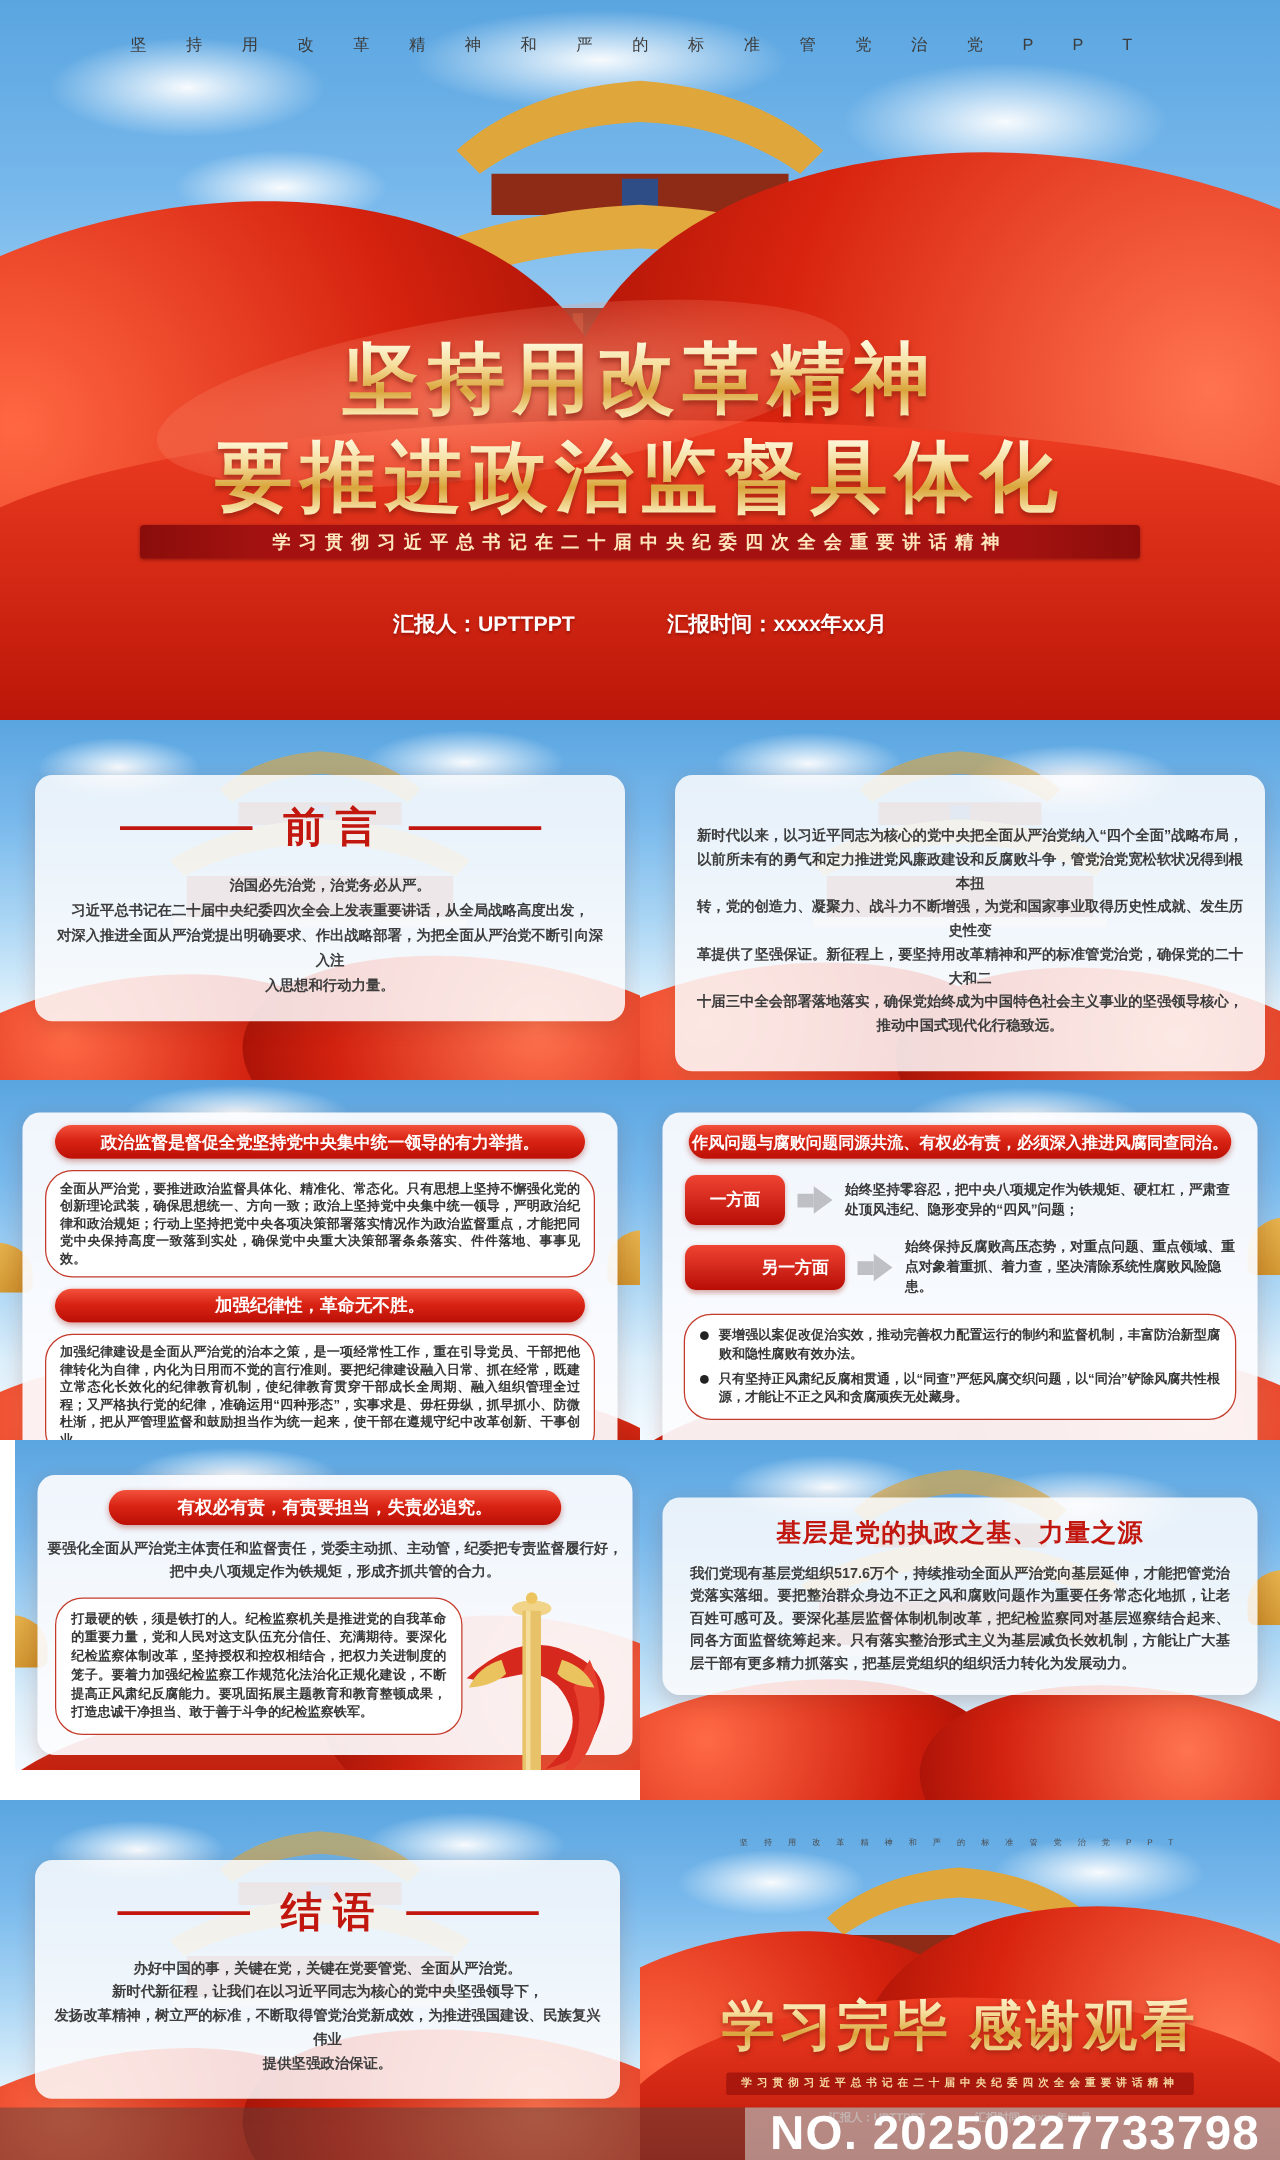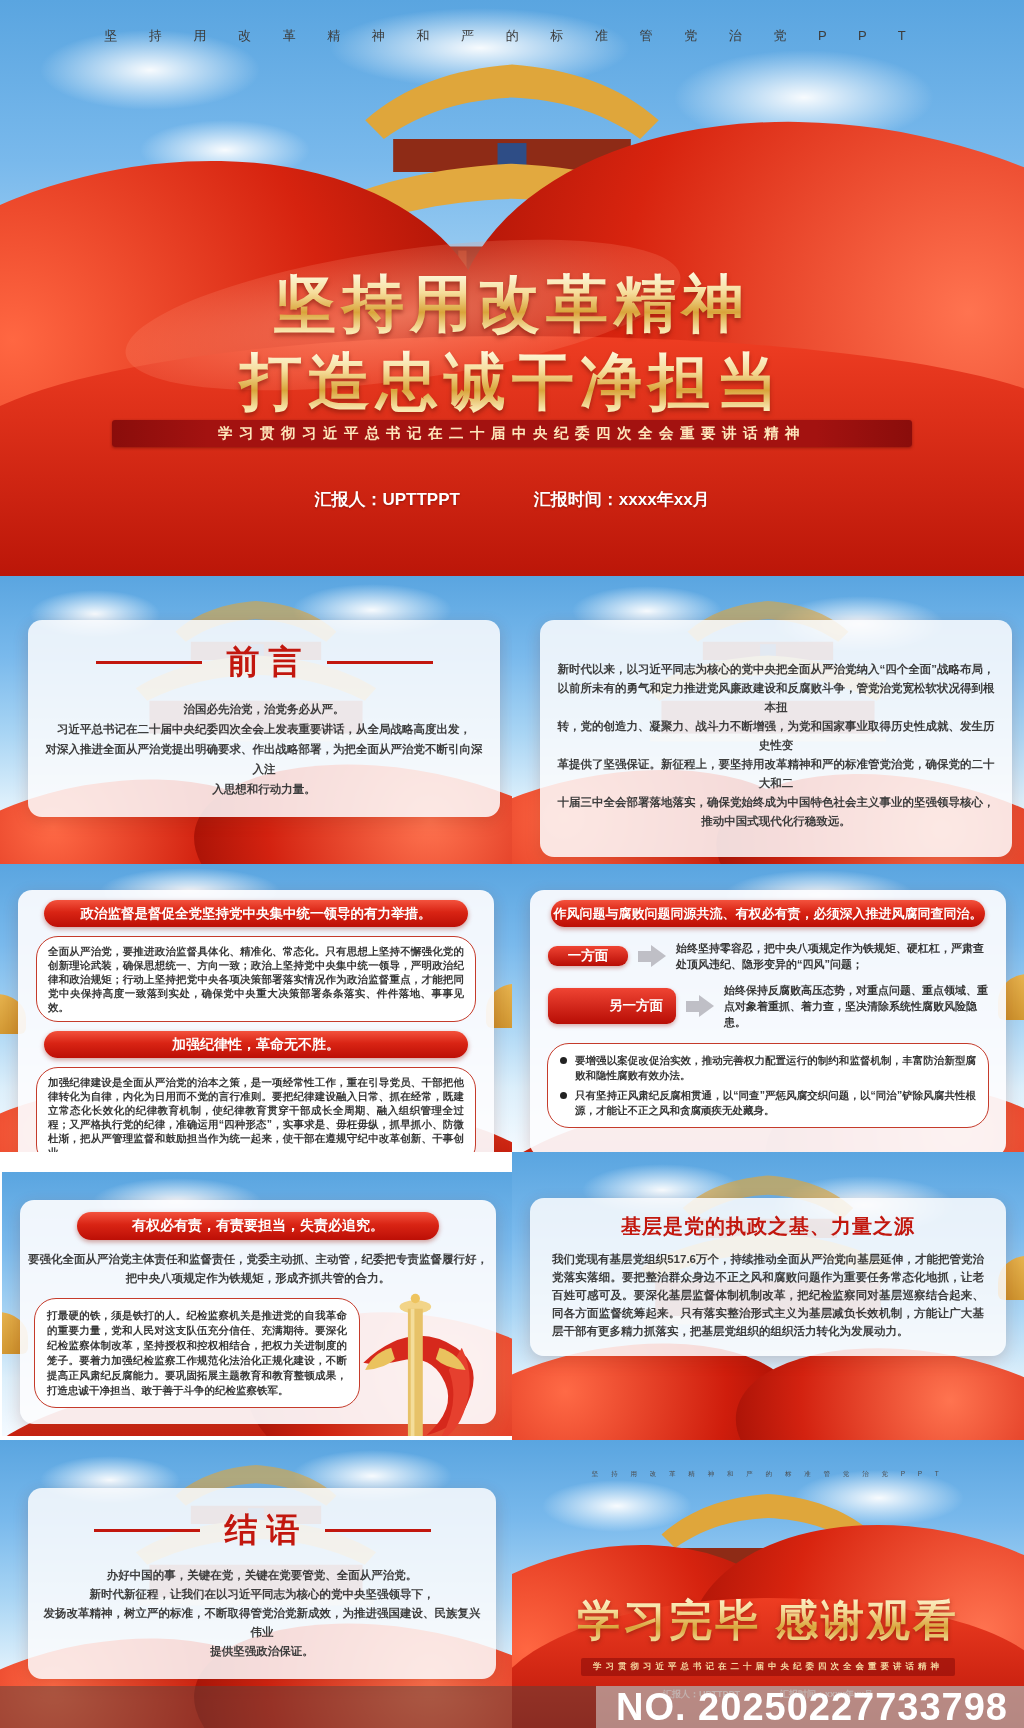--- a/index.html
+++ b/index.html
@@ -4,21 +4,21 @@
 <style>
   html,body{margin:0;padding:0;}
   body{width:1024px;height:1728px;position:relative;overflow:hidden;background:#fff;
        font-family:"Liberation Sans","DejaVu Sans",sans-serif;}
   .slide{position:absolute;overflow:hidden;}
   #cover{left:0;top:0;width:1024px;height:576px;}
   #s1{left:0;top:576px;width:512px;height:288px;}
   #s2{left:512px;top:576px;width:512px;height:288px;}
   #s3{left:0;top:864px;width:512px;height:288px;}
   #s4{left:512px;top:864px;width:512px;height:288px;}
-  #s5{left:2px;top:1152px;width:512px;height:264px;margin-top:20px;}
+  #s5{left:12px;top:1152px;width:512px;height:264px;}
   #s6{left:512px;top:1152px;width:512px;height:288px;}
   #s7{left:0;top:1440px;width:512px;height:288px;}
   #s8{left:512px;top:1440px;width:512px;height:288px;}
 
   .sky{position:absolute;inset:0;background:linear-gradient(180deg,#5aa5e0 0%,#79b9ec 28%,#a9d5f4 55%,#dcefFB 78%,#f4faff 100%);}
   .cloud{position:absolute;background:radial-gradient(closest-side,rgba(255,255,255,.95),rgba(255,255,255,0));border-radius:50%;}
 
   .palace{position:absolute;left:50%;transform:translateX(-50%);}
   .deco{position:absolute;inset:0;pointer-events:none;}
   .sw{position:absolute;border-radius:50%;}
@@ -95,21 +95,21 @@
 
   <div class="deco">
     <div class="sw" style="left:-220px;top:170px;width:720px;height:470px;background:radial-gradient(circle at 35% 30%,#ff6742,#d6230f 55%,#960c02);transform:rotate(-14deg);"></div>
     <div class="sw" style="right:-260px;top:130px;width:840px;height:540px;background:radial-gradient(circle at 60% 30%,#ff7350,#d8240f 55%,#9a0d03);transform:rotate(12deg);"></div>
     <div class="wave" style="left:-5%;right:-5%;bottom:-200px;height:440px;background:linear-gradient(180deg,#ee3d22,#b61206 60%,#8c0a02);"></div>
     <div class="sw" style="left:12%;top:250px;width:560px;height:130px;background:radial-gradient(ellipse at center,rgba(255,150,120,.7),rgba(255,100,70,0));transform:rotate(-8deg);"></div>
   </div>
 
   <div class="cover-strip">坚 持 用 改 革 精 神 和 严 的 标 准 管 党 治 党 P P T</div>
   <div class="cover-title gold" style="top:272px;">坚持用改革精神</div>
-  <div class="cover-title gold" style="top:350px;">打造忠诚干净担当</div>
+  <div class="cover-title gold" style="top:350px;">要推进政治监督具体化</div>
   <div class="cover-banner">
     <span>学习贯彻习近平总书记在二十届中央纪委四次全会重要讲话精神</span>
   </div>
   <div class="cover-meta">
     <span>汇报人：UPTTPPT</span>
     <span>汇报时间：xxxx年xx月</span>
   </div>
 </section>
 
 <section class="slide" id="s1">
@@ -194,21 +194,21 @@
   <div class="sky"></div>
   <div class="cloud" style="right:110px;top:6px;width:190px;height:50px;"></div>
   <div class="deco">
     <div class="sw" style="right:-24px;top:110px;width:50px;height:46px;background:linear-gradient(225deg,#f0c05c,#c78a25);border-radius:60% 6px 40% 6px;"></div>
     <div class="wave" style="left:-8%;right:-8%;bottom:-88px;height:140px;background:linear-gradient(180deg,#ec3a20,#aa0f04 70%);"></div>
     <div class="sw" style="right:-80px;bottom:-108px;width:340px;height:175px;background:radial-gradient(circle at 55% 25%,#ff7450,#d32210 60%,#9a0d03);transform:rotate(9deg);"></div>
   </div>
   <div class="card" style="left:18px;top:26px;width:476px;padding:10px 0 12px;background:rgba(252,252,254,.93);">
     <div class="pill" style="width:434px;height:27px;font-size:13px;">作风问题与腐败问题同源共流、有权必有责，必须深入推进风腐同查同治。</div>
     <div style="display:flex;align-items:center;gap:10px;margin:13px 18px 0;">
-      <div class="aspect-label" style="width:80px;height:20px;font-size:13.5px;">一方面</div>
+      <div class="aspect-label" style="width:80px;height:40px;font-size:13.5px;">一方面</div>
       <span class="arrow">
           <span class="t"></span>
           <span class="h"></span>
         </span>
       <div style="flex:1;font-size:11px;line-height:16px;font-weight:700;color:#383838;">始终坚持零容忍，把中央八项规定作为铁规矩、硬杠杠，严肃查处顶风违纪、隐形变异的“四风”问题；</div>
     </div>
     <div style="display:flex;align-items:center;gap:10px;margin:10px 18px 0;">
       <div class="aspect-label" style="width:80px;height:36px;font-size:13.5px;padding-left:48px;">另一方面</div>
       <span class="arrow">
           <span class="t"></span>

